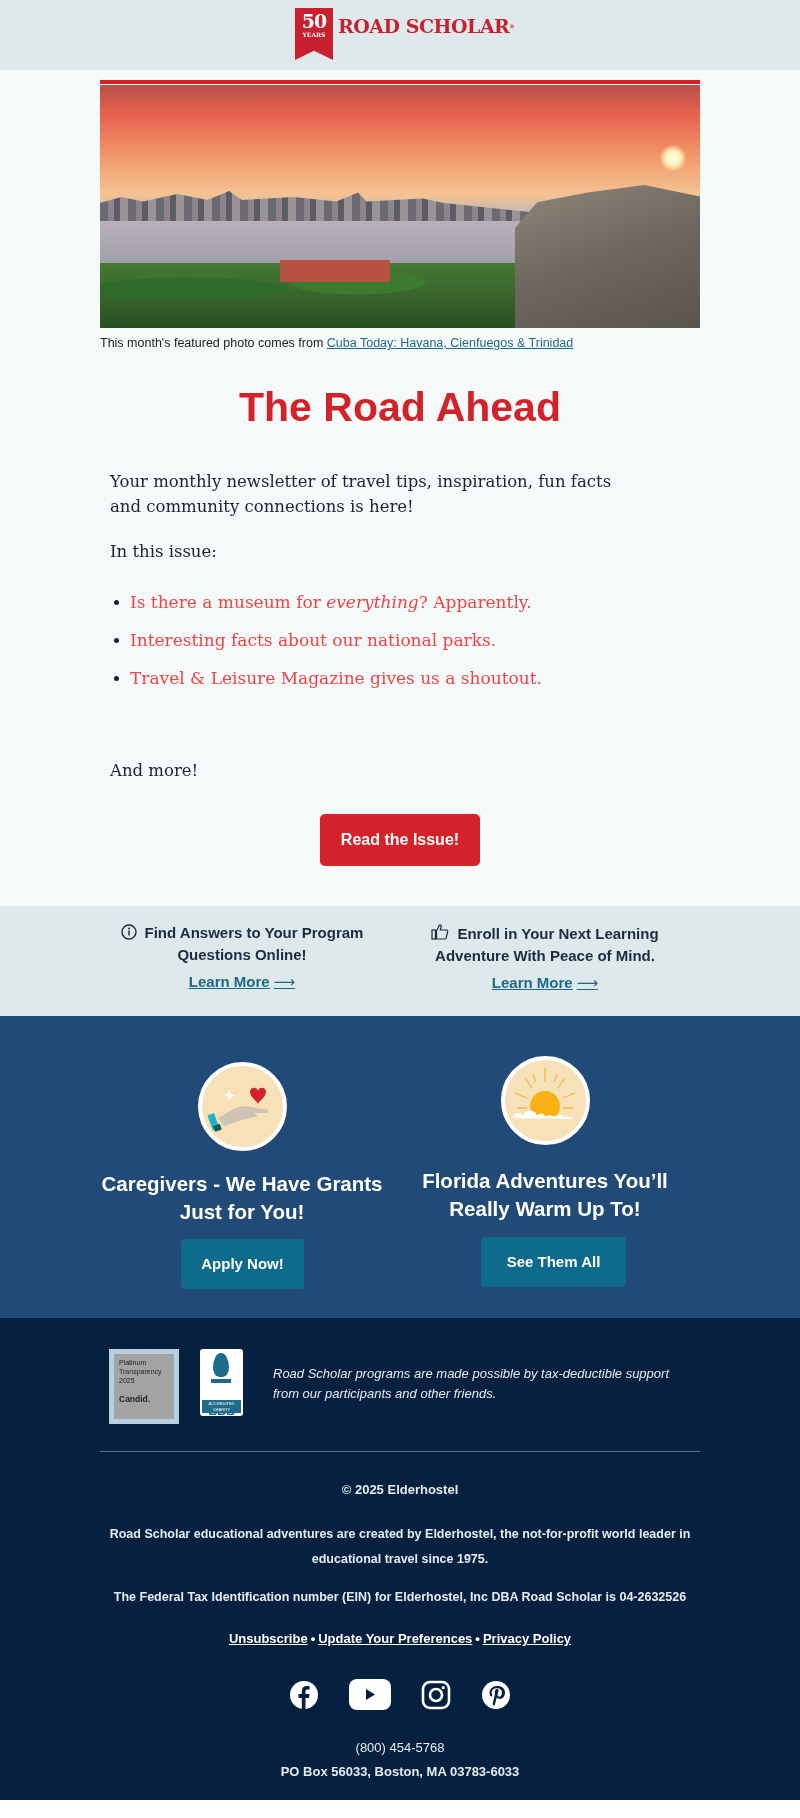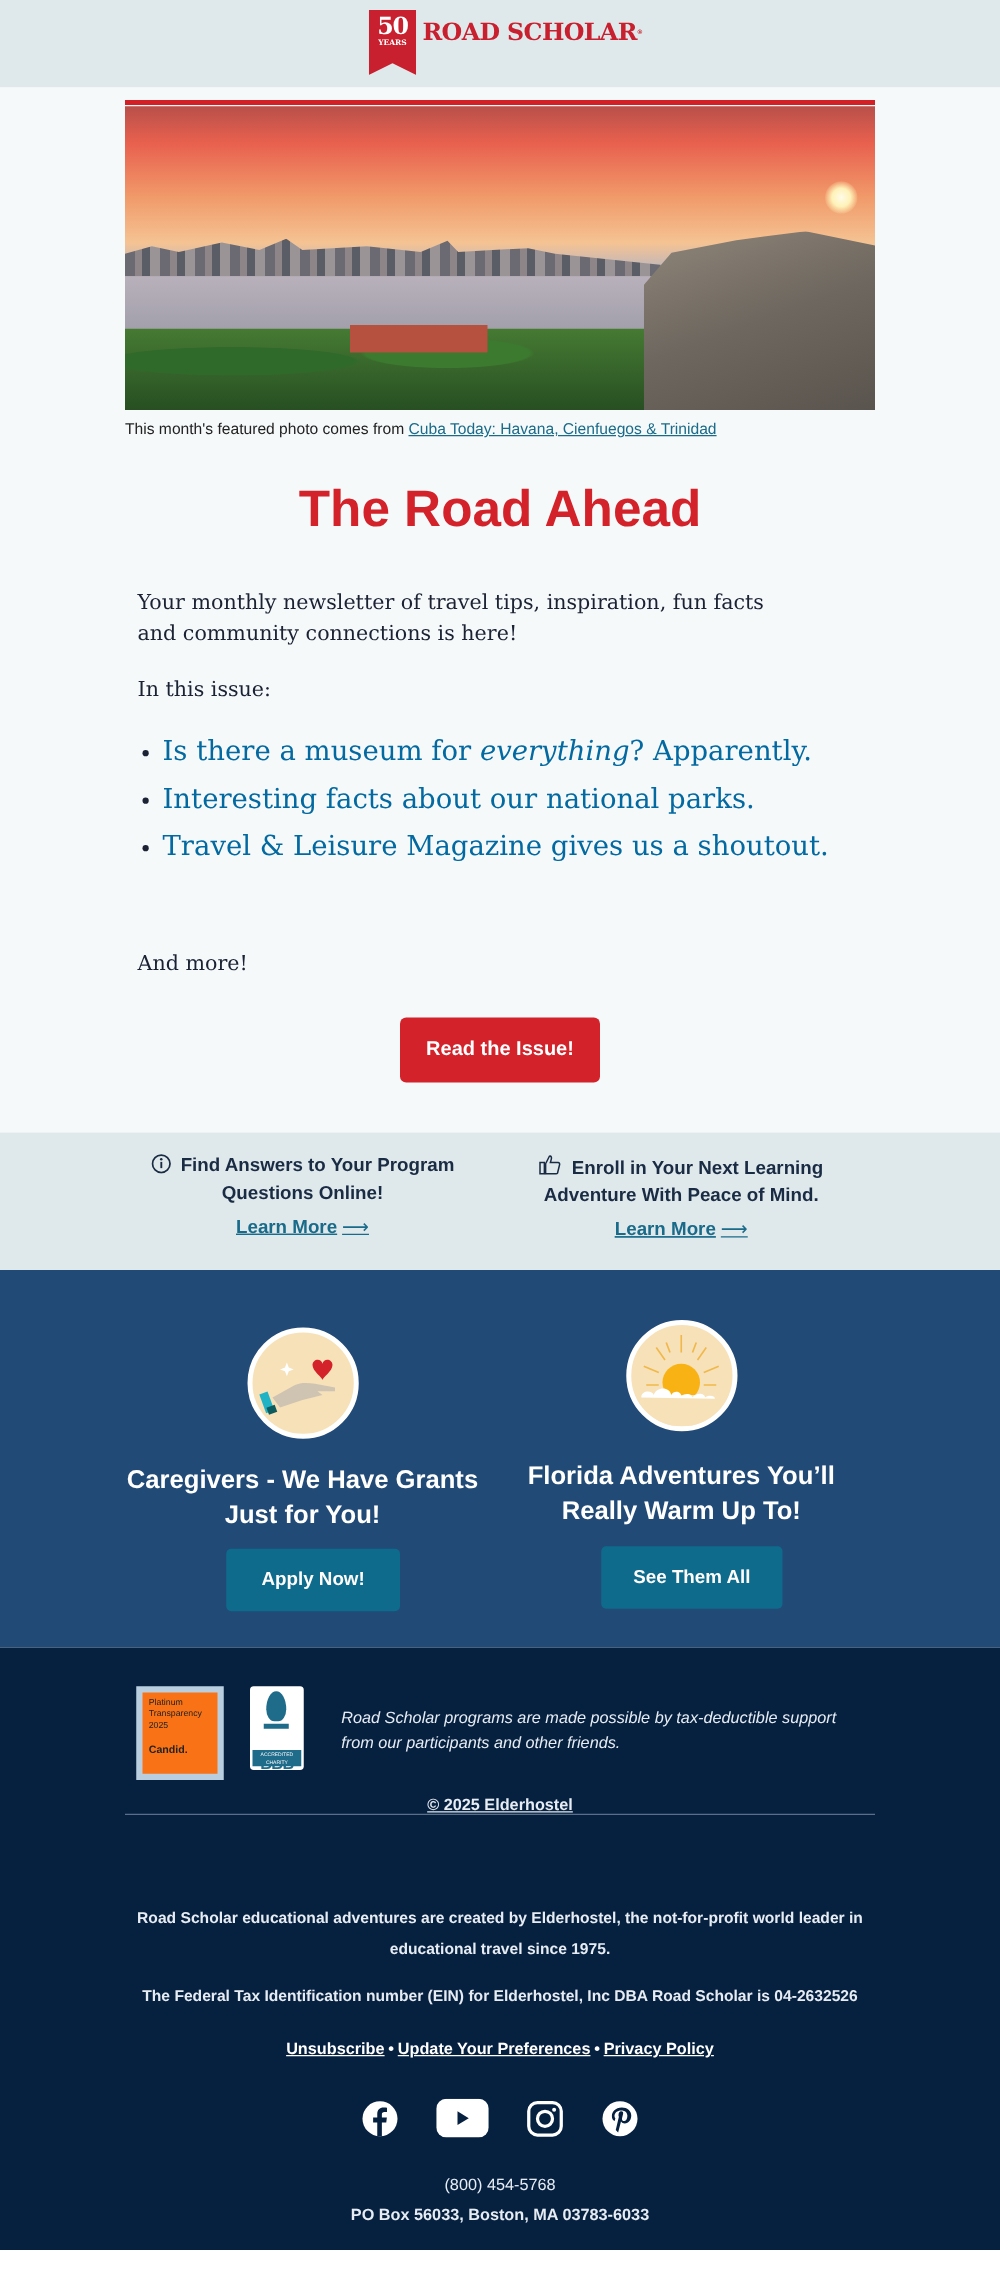--- a/index.html
+++ b/index.html
@@ -46,21 +46,21 @@
   .caption a { color: #1a6b8a; text-decoration: underline; }
 
   .title { left: 100px; top: 382px; width: 600px; text-align: center; font-weight: bold;
            font-size: 41px; color: #d3222a; line-height: 50px; }
 
   .intro { left: 110px; top: 470px; width: 520px; font-family: "DejaVu Serif", serif;
            font-size: 16.5px; line-height: 24.5px; color: #1a2233; }
   .issue-label { left: 110px; top: 542px; font-family: "DejaVu Serif", serif; font-size: 16.5px; color: #1a2233; }
   .issue-list { left: 110px; top: 590px; width: 560px; list-style: none; }
   .issue-list li { position: relative; padding-left: 20px; height: 38px; font-family: "DejaVu Serif", serif;
-                   font-size: 22px; line-height: 24px; color: #0369a1; }
+                   font-size: 17px; line-height: 24px; color: #ef4444; }
   .issue-list li::before { content: ""; position: absolute; left: 4px; top: 10px; width: 5px; height: 5px;
                            border-radius: 50%; background: #1a2233; }
   .issue-list em { font-style: italic; }
   .more { left: 110px; top: 761px; font-family: "DejaVu Serif", serif; font-size: 16.5px; color: #1a2233; }
 
   .read-btn { left: 320px; top: 814px; width: 160px; height: 52px; background: #d3222a; border-radius: 5px;
               color: #fff; font-weight: bold; font-size: 16px; text-align: center; line-height: 52px;
               border: none; cursor: pointer; }
 
   
@@ -76,33 +76,33 @@
   
   .promo { left: 0; top: 1016px; width: 800px; height: 302px; background: #214a77; }
   .promo-circle { width: 89px; height: 89px; border-radius: 50%; background: #f7e1b8; border: 4px solid #fff; overflow: hidden; }
   .promo-head { width: 300px; text-align: center; color: #fff; font-weight: bold; font-size: 20.5px; line-height: 28px; }
   .promo-btn { height: 50px; background: #0f6b8c; border-radius: 4px; color: #fff; font-weight: bold;
                font-size: 15px; text-align: center; line-height: 50px; border: none; cursor: pointer; }
 
   
   .footer { left: 0; top: 1318px; width: 800px; height: 482px; background: #062040; }
   .candid { left: 109px; top: 1349px; width: 70px; height: 75px; background: #b9cfe0; padding: 5px; }
-  .candid-inner { width: 100%; height: 100%; background: #f97316; padding: 4px 5px; font-size: 7px; line-height: 9px; color: #222; }
+  .candid-inner { width: 100%; height: 100%; background: #a3a3a3; padding: 4px 5px; font-size: 7px; line-height: 9px; color: #222; }
   .candid-inner .cb { font-weight: bold; font-size: 8.5px; margin-top: 10px; }
   .bbb { left: 200px; top: 1349px; width: 43px; height: 67px; background: #fff; border-radius: 3px; overflow: hidden; }
   .bbb-flame { position: absolute; left: 13px; top: 4px; width: 16px; height: 24px; background: #1e6b8a;
                border-radius: 50% 50% 40% 40% / 60% 60% 40% 40%; }
   .bbb-base { position: absolute; left: 11px; top: 30px; width: 20px; height: 4px; background: #1e6b8a; }
   .bbb-text { position: absolute; left: 0; top: 34px; width: 43px; text-align: center; font-weight: bold; font-size: 13px; color: #1e6b8a; letter-spacing: -0.5px; margin-top: 20px; }
   .bbb-band { position: absolute; left: 2px; top: 51px; width: 39px; height: 13px; background: #1e6b8a; color: #fff;
               font-size: 4px; line-height: 6px; text-align: center; padding-top: 1px; }
   .support { left: 273px; top: 1364px; width: 400px; font-style: italic; font-size: 13px; line-height: 20px; color: #e6ecf2; }
   .divider { left: 100px; top: 1451px; width: 600px; height: 1px; background: #5b6f88; }
   .foot-text { left: 100px; width: 600px; text-align: center; color: #e6ecf2; font-size: 13px; }
-  .copyright { top: 1436px; font-weight: bold; text-decoration: underline; }
+  .copyright { top: 1482px; font-weight: bold; }
   .created { top: 1522px; line-height: 25px; font-weight: bold; font-size: 12.5px; }
   .ein { top: 1590px; font-weight: bold; font-size: 12.5px; }
   .links { top: 1631px; font-weight: bold; }
   .links a { color: #fff; text-decoration: underline; }
   .links .sep { color: #fff; margin: 0 3px; }
   .social { top: 1678px; }
   .soc { position: absolute; display: block; }
   .phone { top: 1740px; font-size: 13px; }
   .address { top: 1764px; font-size: 13px; font-weight: bold; }
 </style>
@@ -185,21 +185,21 @@
       <line x1="28" y1="14" x2="31" y2="22"></line>
         <line x1="52" y1="14" x2="49" y2="22"></line>
     </g>
     <circle cx="40" cy="46" r="15" fill="#f9b214"></circle>
     <rect x="0" y="56" width="81" height="25" fill="#f7e1b8"></rect>
     <path d="M8 58 c0 -6 9 -6 10 -2 c2 -7 13 -7 14 0 c2 -4 8 -3 8 1 c3 -3 9 -2 9 1 c2 -4 10 -4 10 0 c2 -2 8 -2 8 1 Z" fill="#fff"></path>
   </svg>
 </div>
 <div class="abs promo-head" style="left:92px; top:1170px;">Caregivers - We Have Grants Just for You!</div>
 <div class="abs promo-head" style="left:395px; top:1167px;">Florida Adventures You’ll Really Warm Up To!</div>
-<button class="abs promo-btn" style="left:181px; top:1239px; width:139px;">Apply Now!</button>
+<button class="abs promo-btn" style="left:181px; top:1239px; width:123px;">Apply Now!</button>
 <button class="abs promo-btn" style="left:481px; top:1237px; width:145px;">See Them All</button>
 
 <div class="abs footer"></div>
 <div class="abs candid">
   <div class="candid-inner">
     <div>Platinum</div>
     <div>Transparency</div>
     <div>2025</div>
     <div class="cb">Candid.</div>
   </div>

